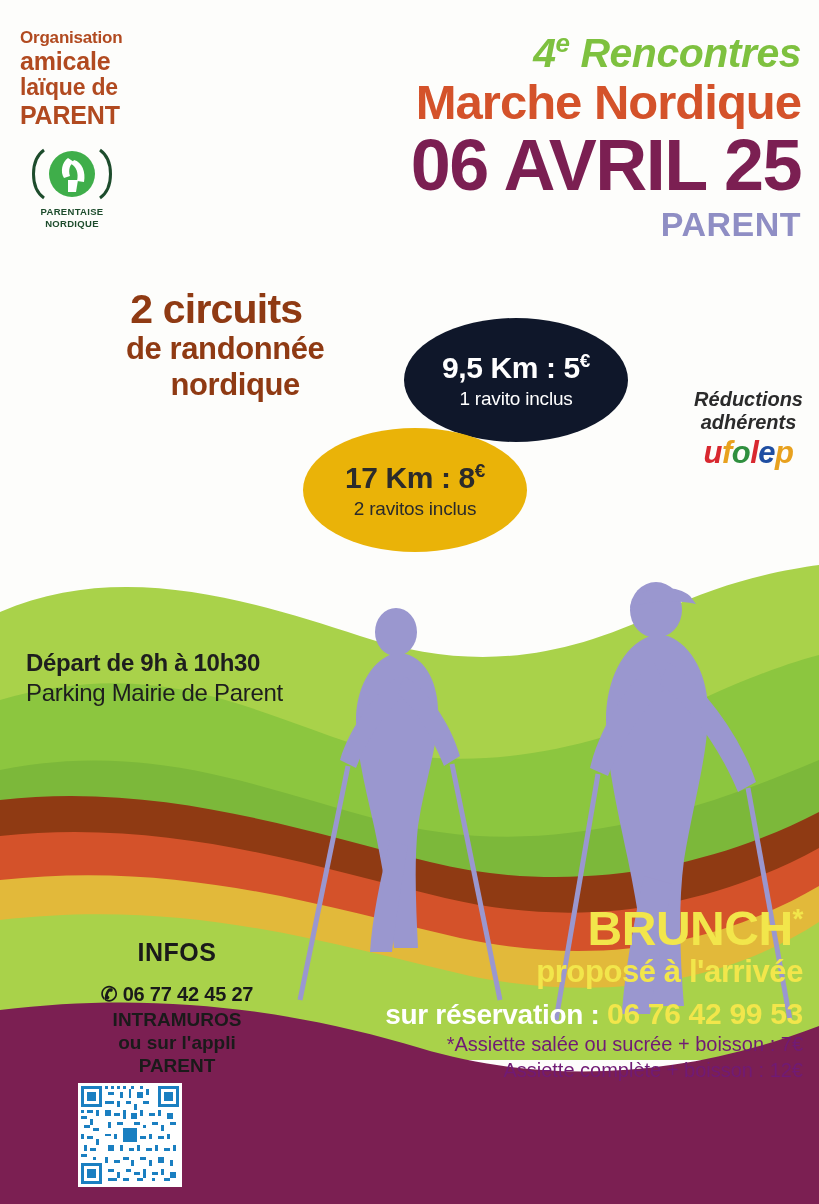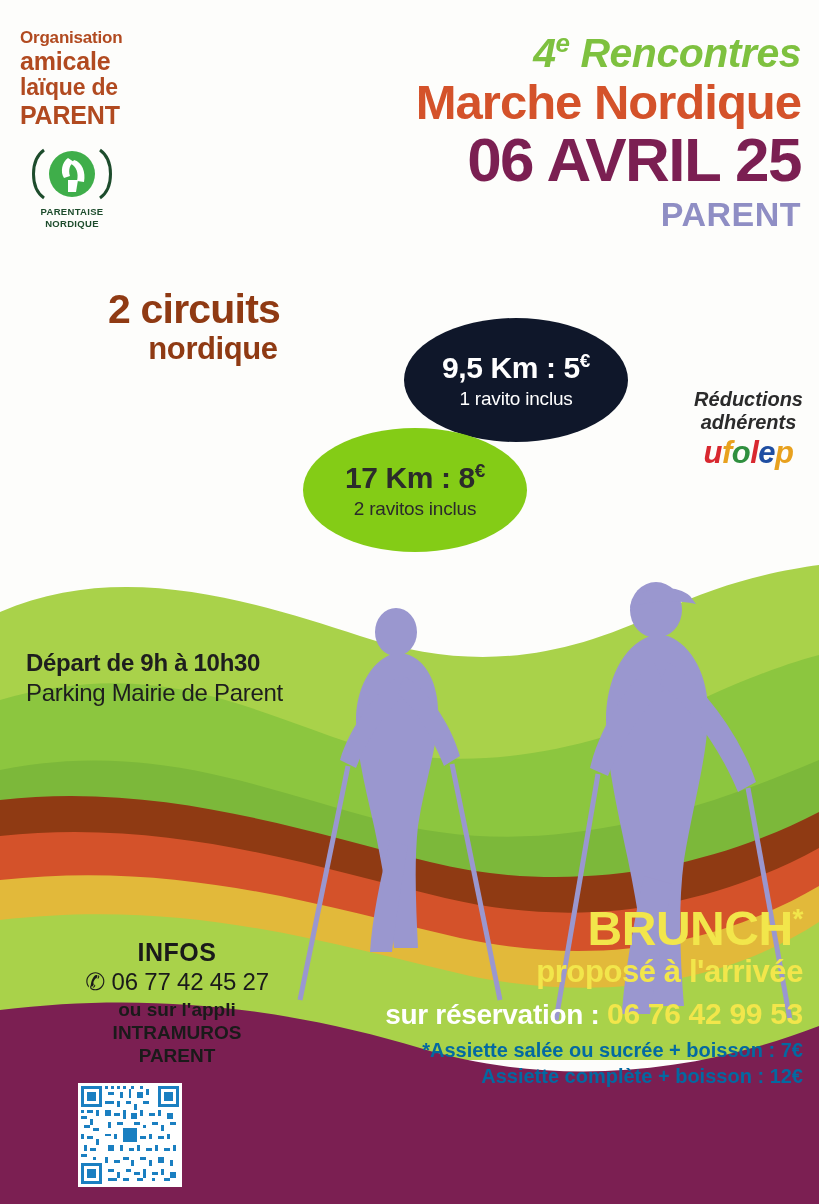--- a/index.html
+++ b/index.html
@@ -86,21 +86,21 @@
   .t-marche {
     margin-top: 4px;
     font-size: 49px;
     font-weight: bold;
     color: #d4522a;
     letter-spacing: -1px;
     line-height: 1.02;
   }
   .t-date {
     margin-top: 1px;
-    font-size: 62px;
+    font-size: 72px;
     font-weight: bold;
     color: #7b1f52;
     letter-spacing: -1.5px;
     line-height: 1;
   }
   .t-parent {
     margin-top: 6px;
     font-size: 34px;
     font-weight: bold;
     color: #8f8ec4;
@@ -153,21 +153,21 @@
     top: 318px;
     width: 224px;
     height: 124px;
     background: #0f172a;
   }
   .blob-yellow {
     left: 303px;
     top: 428px;
     width: 224px;
     height: 124px;
-    background: #84cc16;
+    background: #eab308;
   }
   .blob-title {
     font-size: 30px;
     font-weight: bold;
     letter-spacing: -0.4px;
     line-height: 1;
   }
   .blob-title .eur {
     font-size: 19px;
     vertical-align: super;
@@ -249,24 +249,24 @@
     width: 230px;
     text-align: center;
     color: #1a1a1a;
   }
   .i-title {
     font-size: 25px;
     font-weight: bold;
     letter-spacing: 0.5px;
   }
   .i-phone {
-    font-size: 24px;
-    font-weight: normal;
+    font-size: 20px;
+    font-weight: bold;
     letter-spacing: -0.2px;
-    margin-top: 1px;
+    margin-top: 15px;
   }
   .i-sub {
     font-size: 19px;
     font-weight: bold;
     line-height: 1.22;
     margin-top: 2px;
   }
   .qr {
     position: absolute;
     left: 78px;
@@ -303,24 +303,23 @@
   }
   .b-resa {
     margin-top: 8px;
     font-size: 28px;
     font-weight: bold;
     color: #ffffff;
     letter-spacing: -0.3px;
   }
   .b-resa .num { color: #f2e64b; font-size: 30px; }
   .b-note {
-    margin-top: 6px;
     font-size: 20px;
-    font-weight: bold;
-    color: #0369a1;
+    font-weight: normal;
+    color: #701a75;
     line-height: 1.3;
   }
 </style>
 </head>
 <body>
 
 <div id="poster">
 
   <svg id="landscape" viewBox="0 0 819 1204" preserveAspectRatio="none">
 
@@ -405,20 +404,21 @@
       <span>4</span><span class="sup">e</span>
       <span>Rencontres</span>
     </div>
     <div class="t-marche">Marche Nordique</div>
     <div class="t-date">06 AVRIL 25</div>
     <div class="t-parent">PARENT</div>
   </div>
 
   <div class="circuits-head">
     <div class="c-l1">2 circuits</div>
+    <div class="c-l2">de randonnée</div>
     <div class="c-l3">nordique</div>
   </div>
 
   <div class="blob blob-orange">
     <div class="blob-title">
       <span>9,5 Km : 5</span><span class="eur">€</span>
     </div>
     <div class="blob-sub">1 ravito inclus</div>
   </div>
 
@@ -442,22 +442,22 @@
     <div class="d-l2">Parking Mairie de Parent</div>
   </div>
 
   <div class="infos">
     <div class="i-title">INFOS</div>
     <div class="i-phone">
       <span>✆</span>
       <span>06 77 42 45 27</span>
     </div>
     <div class="i-sub">
+      <div>INTRAMUROS</div>
       <div>ou sur l'appli</div>
-      <div>INTRAMUROS</div>
       <div>PARENT</div>
     </div>
   </div>
 
   <div class="qr">
     <svg width="98" height="98" viewBox="0 0 33 33" shape-rendering="crispEdges">
       <rect width="33" height="33" fill="#ffffff"></rect>
       <g fill="#1a7fc1">
 
         <path d="M0 0h7v7H0z M1 1h5v5H1z" fill="#1a7fc1"></path>

